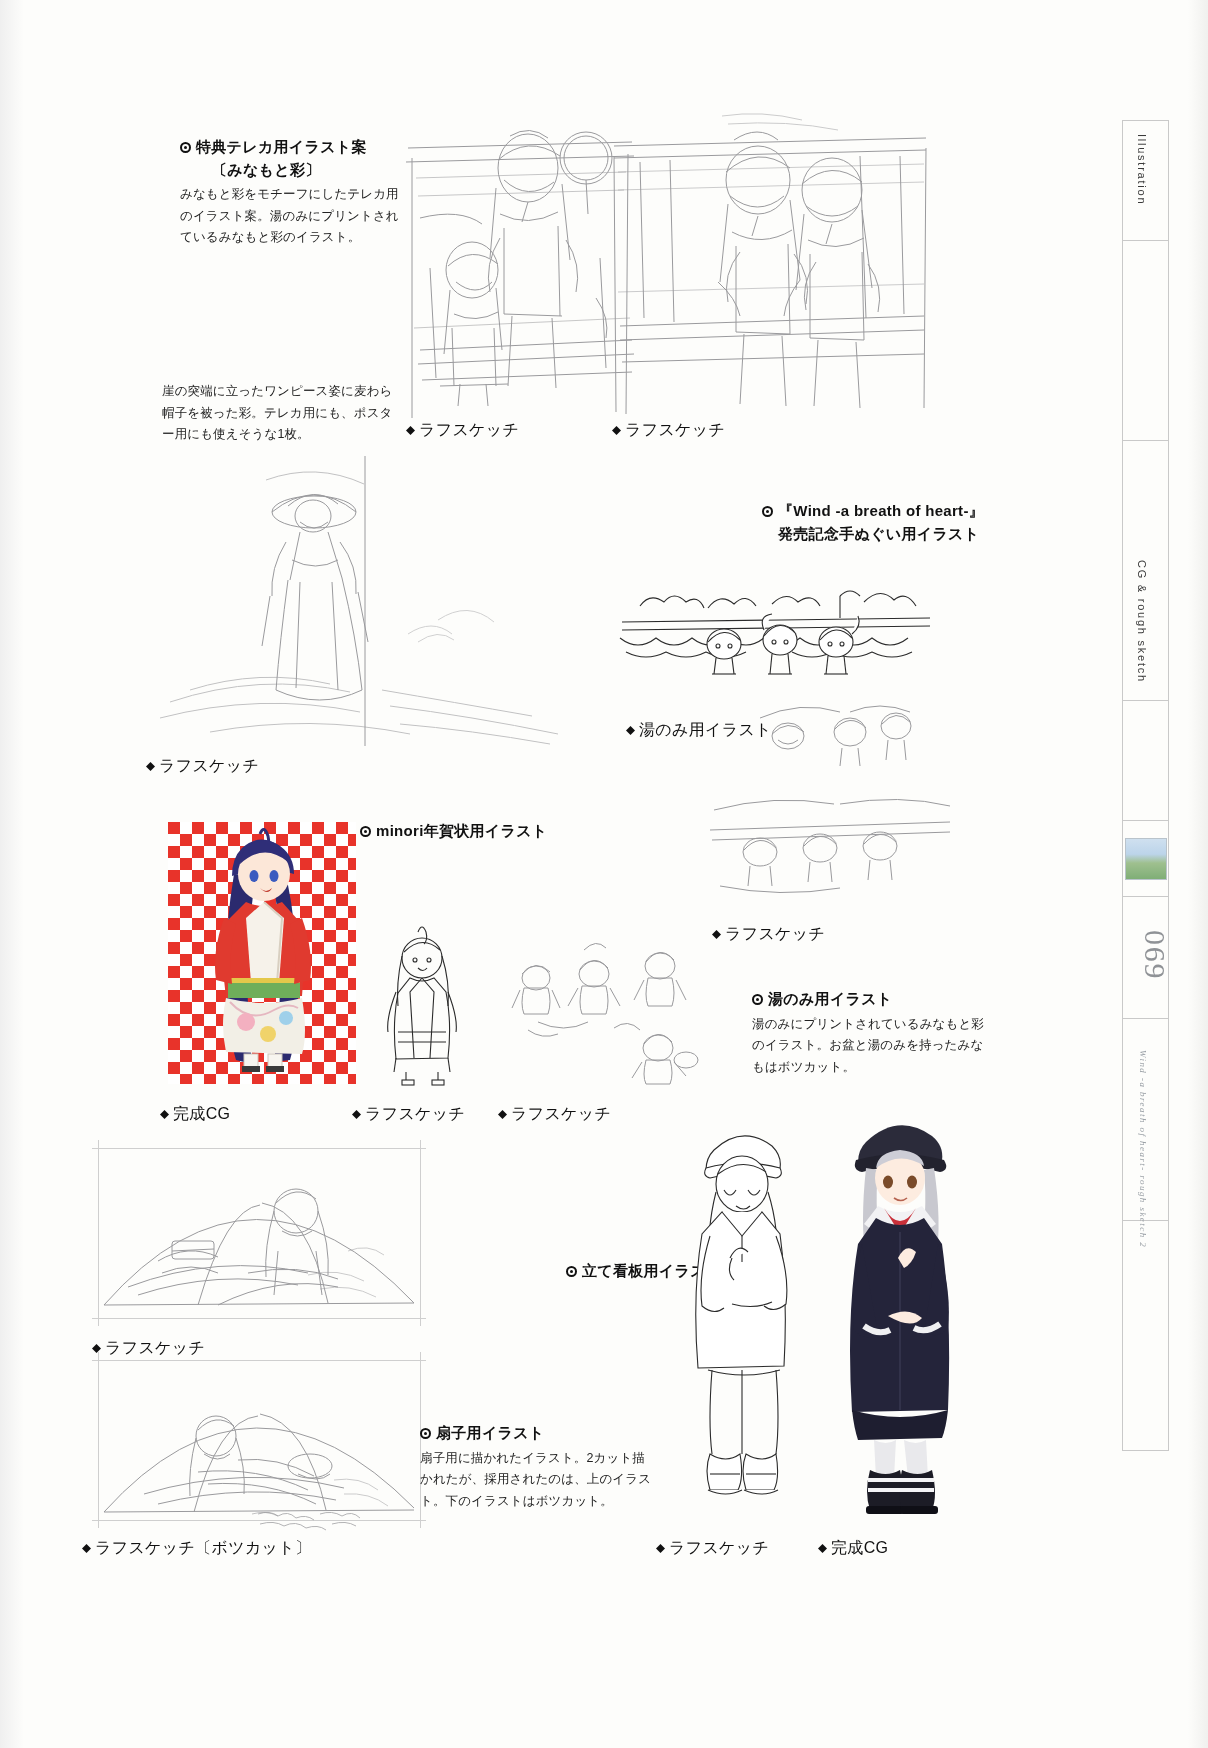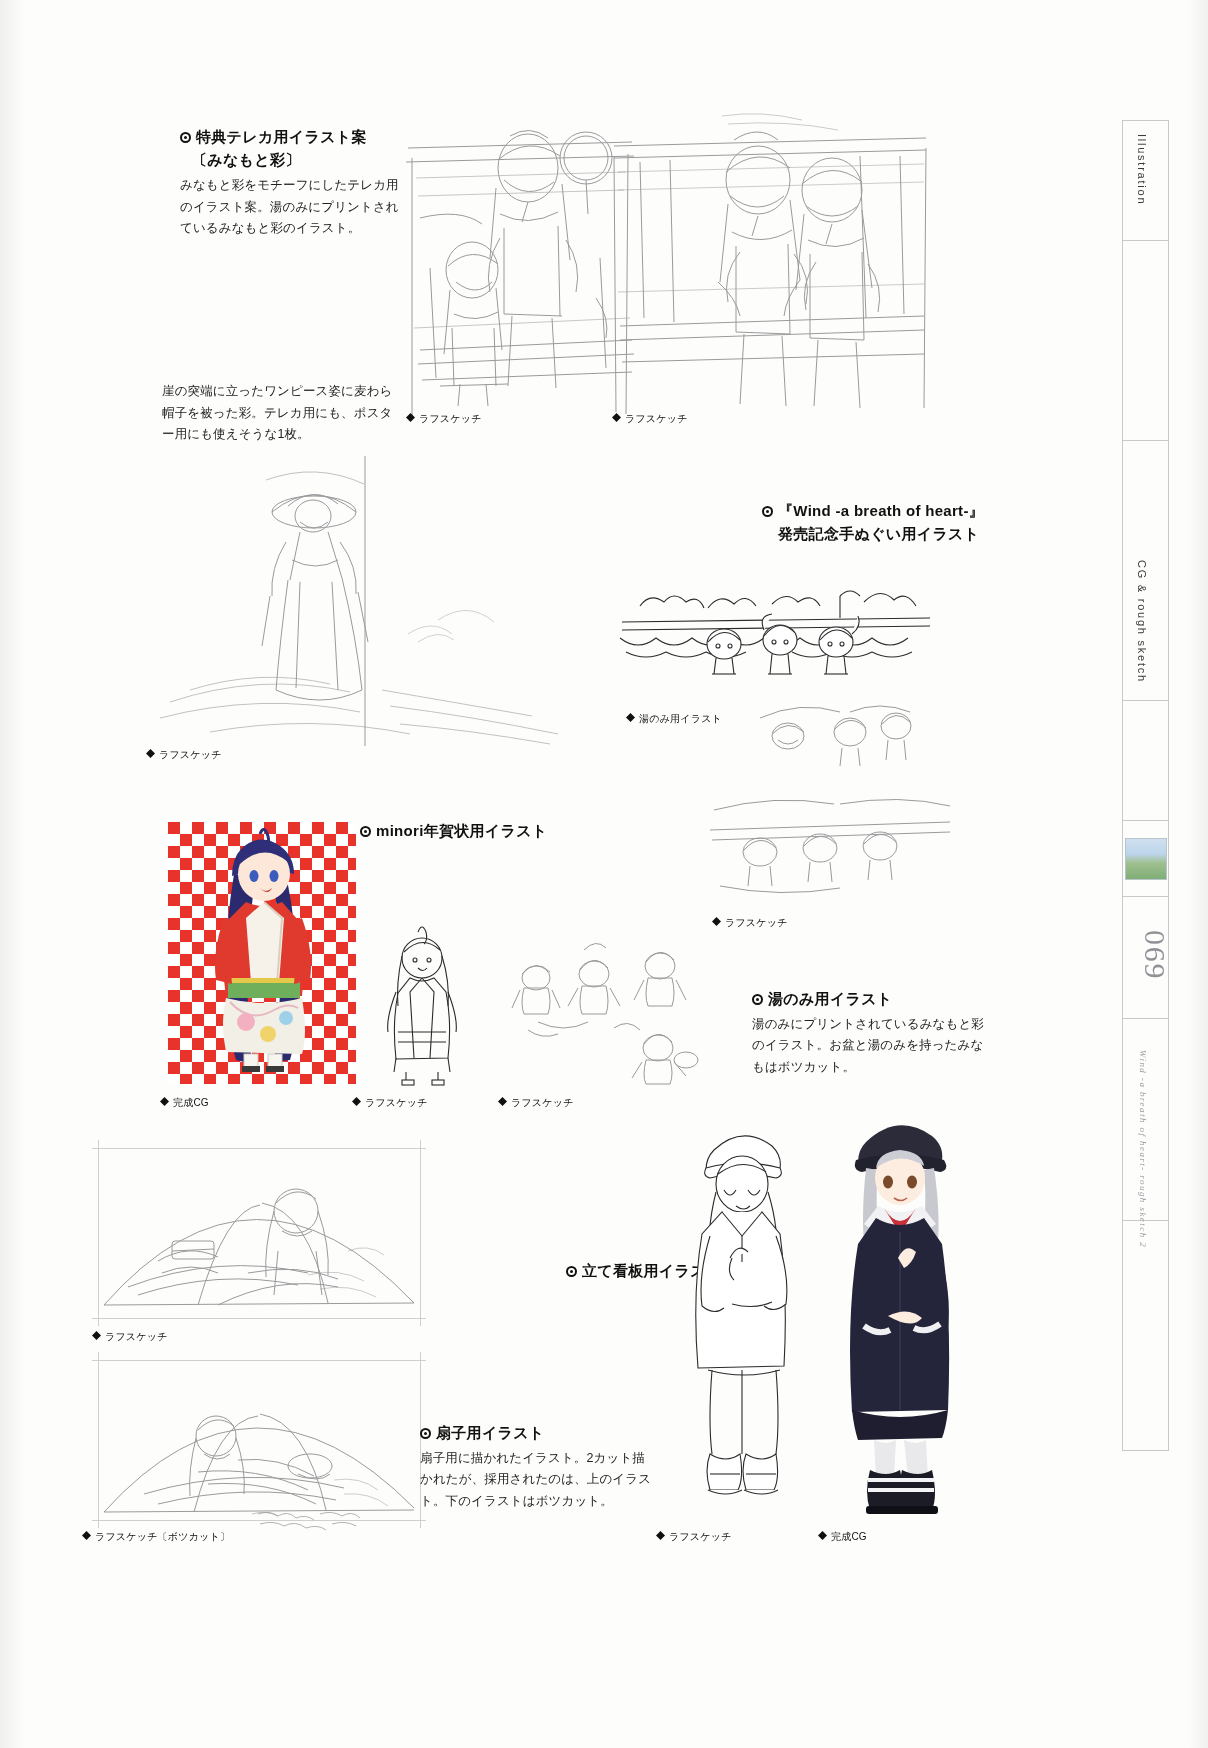--- a/index.html
+++ b/index.html
@@ -37,21 +37,21 @@
   }
   .cap-head .bullet:after{
     content:"";position:absolute;left:2px;top:2px;width:3px;height:3px;
     background:#111;border-radius:50%;
   }
   .cap-body{
     font-size:12.5px;line-height:1.72;color:#222;margin-top:3px;
     letter-spacing:.01em;
   }
   .tag{
-    font-size:10px;color:#111;letter-spacing:.02em;white-space:nowrap;
+    font-size:16px;color:#111;letter-spacing:.02em;white-space:nowrap;margin-top:8px;
   }
   .tag .sq{
     display:inline-block;width:9px;height:9px;background:#111;
     margin-right:4px;position:relative;top:0px;
     clip-path:polygon(50% 0,100% 50%,50% 100%,0 50%);
   }
 
   
   .art{position:absolute;}
   .art svg{display:block;}
@@ -89,24 +89,24 @@
   .railrule{position:absolute;left:6px;width:47px;height:1px;background:#c9c9c9;}
 
   
   .hair{position:absolute;background:#cfcfcf;}
 </style>
 </head>
 <body>
 
 <div class="page">
 
-  <div class="art" style="left:180px;top:128px;width:230px;font-family:Liberation Mono, monospace;">
+  <div class="art" style="left:180px;top:136px;width:230px;">
     <div class="cap-head">
       <span class="bullet"></span><span>特典テレカ用イラスト案</span><br>
-      <span style="margin-left:12px;">〔みなもと彩〕</span>
+      <span style="margin-left:32px;">〔みなもと彩〕</span>
     </div>
     <div class="cap-body">みなもと彩をモチーフにしたテレカ用のイラスト案。湯のみにプリントされているみなもと彩のイラスト。</div>
   </div>
 
   <div class="art" style="left:400px;top:118px;">
     <svg width="240" height="300" viewBox="0 0 240 300">
       <g class="sk">
         <path d="M8 30 L232 24"></path>
           <path d="M6 44 L234 38"></path>
         <path d="M12 300 L12 40"></path>

